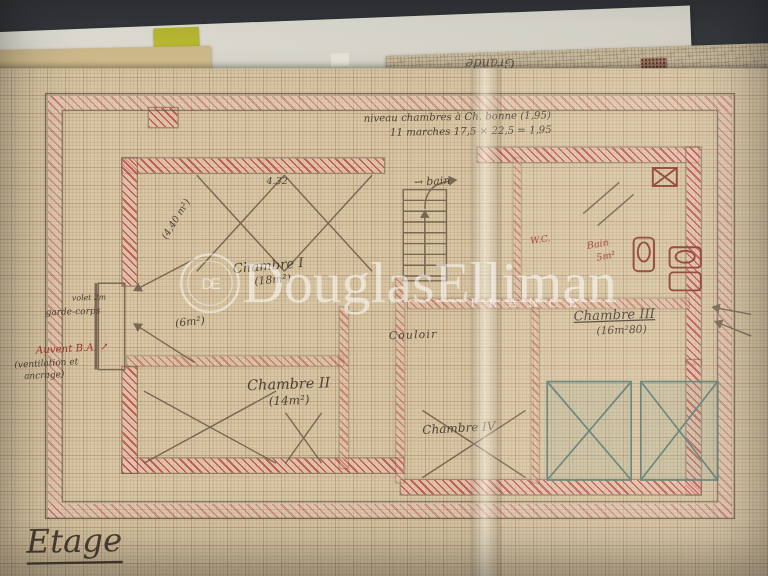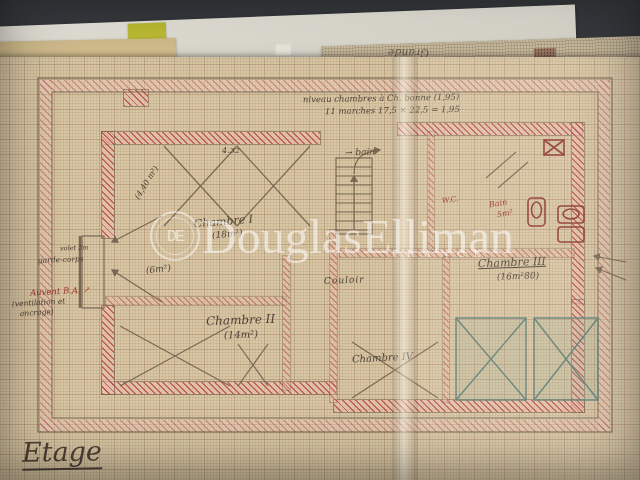--- a/index.html
+++ b/index.html
@@ -46,21 +46,21 @@
     box-shadow:inset 0 0 70px rgba(0,0,0,.30), inset 0 -14px 30px rgba(0,0,0,.18);}
   
   .hw{position:absolute;font-family:"DejaVu Serif",serif;font-style:italic;color:#4e4236;
       white-space:nowrap;line-height:1.15;}
   .red{color:#9e352a;}
   
   .wm-logo{left:150px;top:211px;width:46px;height:46px;border:2px solid rgba(255,255,255,.5);
     border-radius:50%;display:flex;align-items:center;justify-content:center;}
   .wm-logo-inner{width:36px;height:36px;border:1px solid rgba(255,255,255,.45);border-radius:50%;
     display:flex;align-items:center;justify-content:center;
-    font-family:Liberation Mono, monospace;font-size:17px;color:rgba(255,255,255,.55);letter-spacing:-2px;}
+    font-family:Liberation Sans, sans-serif;font-size:13px;color:rgba(255,255,255,.55);letter-spacing:-2px;}
   .wm-brand{left:202px;top:209px;font-family:"Liberation Serif",serif;font-size:48px;
     color:rgba(255,255,255,.55);letter-spacing:0px;}
   .wm-country{left:392px;top:247px;font-family:"Liberation Serif",serif;font-size:11px;
     color:rgba(255,255,255,.6);letter-spacing:9px;}
   .etage{font-size:27px;color:#4c4136;border-bottom:2px solid #4c4136;padding-bottom:1px;
     transform:rotate(-1deg);}
 </style>
 </head>
 <body>
 

